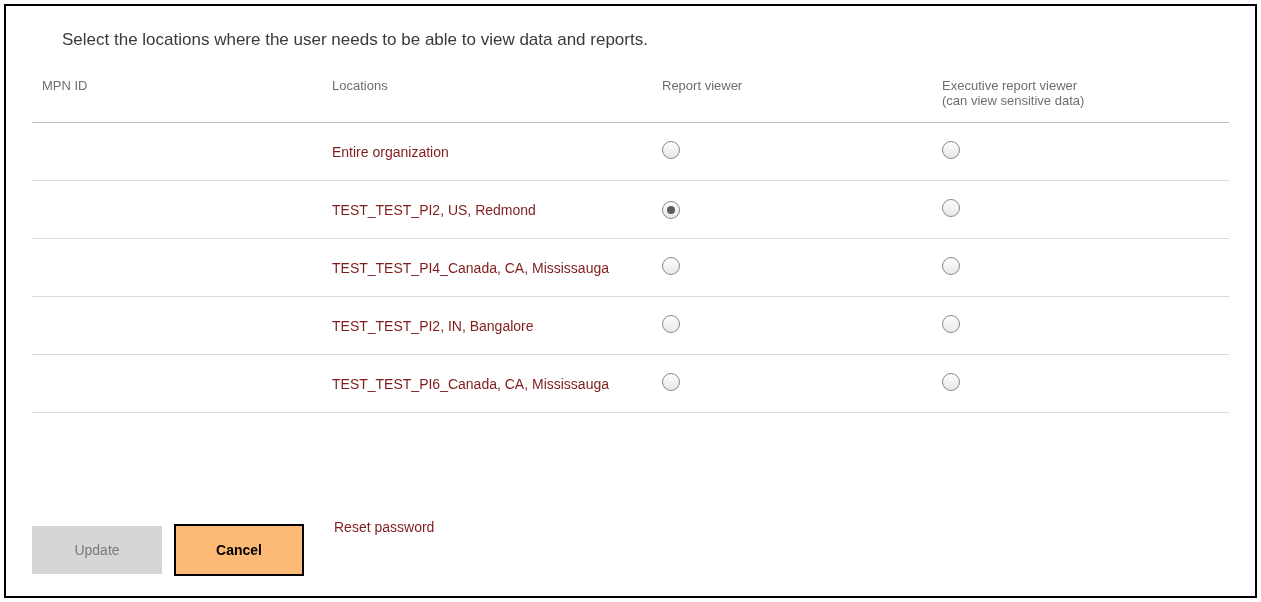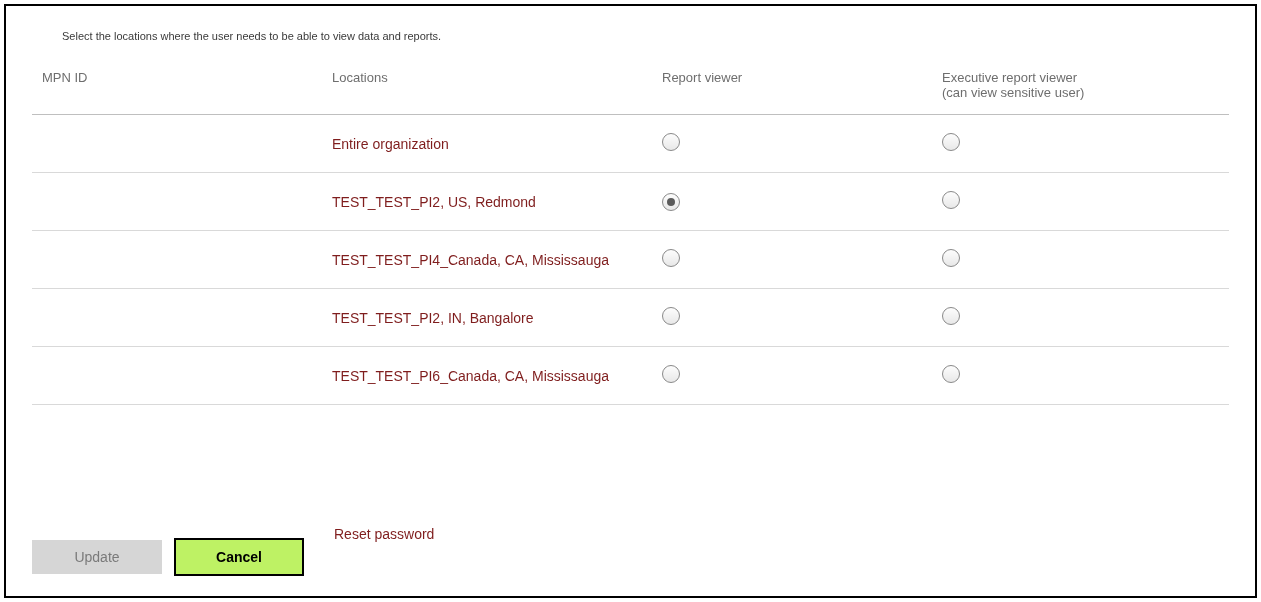--- a/index.html
+++ b/index.html
@@ -30,21 +30,21 @@
       justify-content: center;
       flex-shrink: 0;
     }
     .checkbox svg { width: 14px; height: 14px; }
     .heading {
       font-size: 15px;
       font-weight: 600;
       color: #4a4a4a;
     }
     .subheading {
-      font-size: 11px;
+      font-size: 17px;
       color: #3a3a3a;
       margin-left: 30px;
       margin-bottom: 22px;
     }
     table {
       width: 100%;
       border-collapse: collapse;
     }
     thead th {
       text-align: left;
@@ -91,33 +91,33 @@
     .footer {
       position: absolute;
       left: 26px;
       bottom: 20px;
       display: flex;
       align-items: center;
       gap: 12px;
     }
     .btn {
       font-size: 14px;
-      padding: 9px 0;
+      padding: 16px 0;
       width: 130px;
       text-align: center;
       cursor: pointer;
       margin-top: 47px;
     }
     .btn-update {
       background: #d6d6d6;
       color: #7a7a7a;
       border: none;
     }
     .btn-cancel {
-      background: #bef264;
+      background: #fdba74;
       color: #000;
       border: 2px solid #000;
       font-weight: 600;
     }
     .reset-link {
       color: #7f1d1d;
       font-size: 14px;
       margin-left: 18px;
       cursor: pointer;
     }
@@ -130,21 +130,21 @@
   <div class="subheading">Select the locations where the user needs to be able to view data and reports.</div>
 
   <table>
     <thead>
       <tr>
         <th class="col-mpn">MPN ID</th>
         <th class="col-loc">Locations</th>
         <th class="col-rv">Report viewer</th>
         <th class="col-erv">
           <span>Executive report viewer</span>
-          <span class="sub">(can view sensitive user)</span>
+          <span class="sub">(can view sensitive data)</span>
         </th>
       </tr>
     </thead>
     <tbody id="rows">
         <tr>
           <td class="col-mpn"></td>
           <td class="col-loc">Entire organization</td>
           <td class="col-rv"><span class="radio"></span></td>
           <td class="col-erv"><span class="radio"></span></td>
         </tr>

